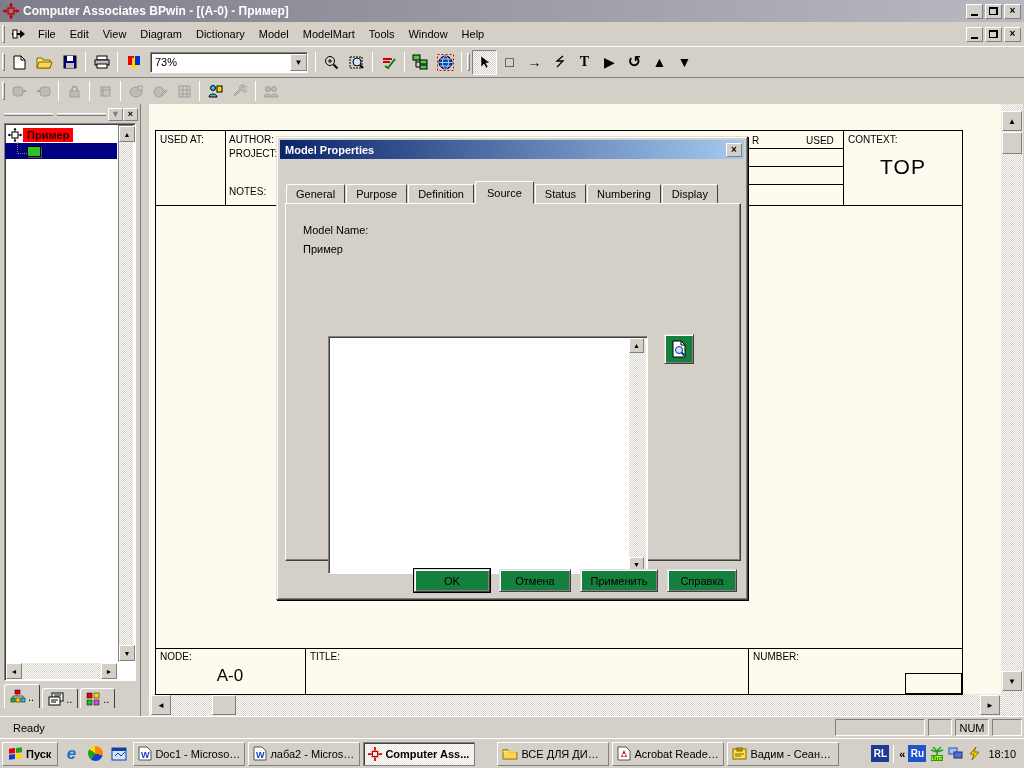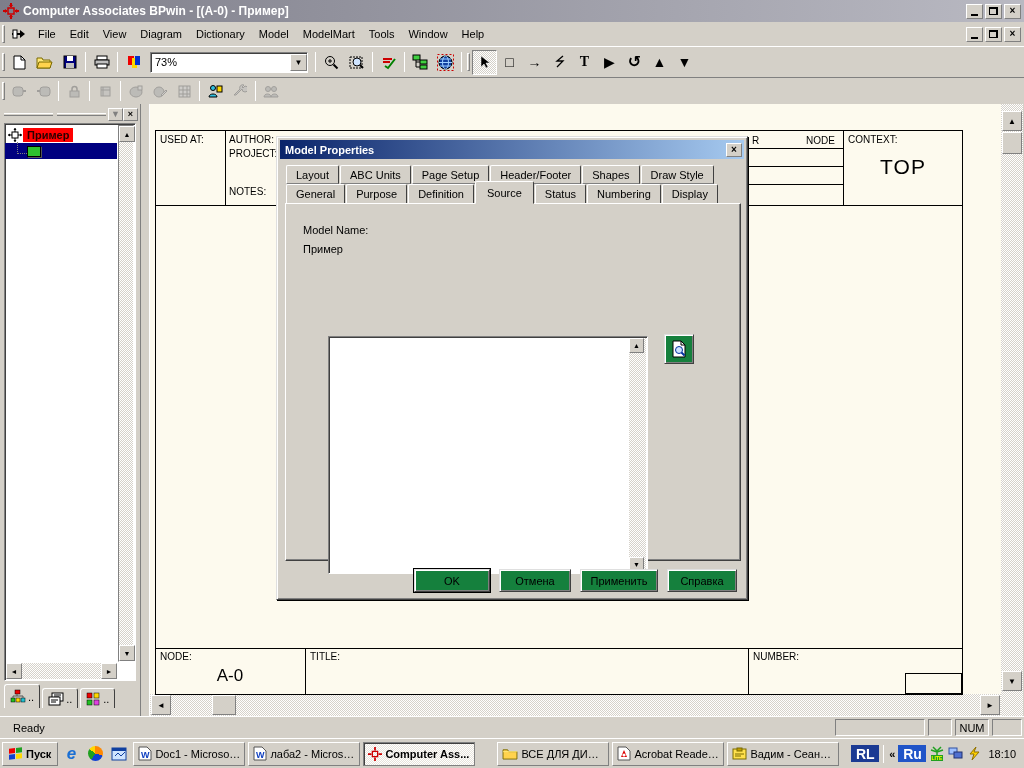--- a/index.html
+++ b/index.html
@@ -89,21 +89,21 @@
   .statcell { height:17px; border:1px solid; border-color:#808080 #fff #fff #808080; margin-left:3px; display:flex; align-items:center; justify-content:center; }
 
   
   #taskbar { left:0; top:738px; width:1024px; height:30px; background:#d4d0c8; border-top:1px solid #fff; display:flex; align-items:center; padding:0 2px; }
   .taskbtn { height:24px; display:flex; align-items:center; padding:0 4px; margin-left:3px; white-space:nowrap; overflow:hidden; }
   .taskbtn .lbl { overflow:hidden; text-overflow:ellipsis; }
   .taskbtn.on { font-weight:bold; background:repeating-conic-gradient(#fff 0 25%, #e8e4dc 0 50%) 0 0/2px 2px; border:1px solid #808080; box-shadow:inset 1px 1px 0 #404040; }
   #startbtn { font-weight:bold; height:24px; display:flex; align-items:center; padding:0 6px; }
   .qlicon { width:22px; height:22px; display:flex; align-items:center; justify-content:center; margin-left:2px; }
   .tray { margin-left:auto; display:flex; align-items:center; height:24px; }
-  .badge { width:28px; height:17px; color:#fff; font-weight:bold; font-size:14px; display:flex; align-items:center; justify-content:center; margin:0 1px; }
+  .badge { width:18px; height:17px; color:#fff; font-weight:bold; font-size:10px; display:flex; align-items:center; justify-content:center; margin:0 1px; }
   .trayicon { width:17px; height:17px; margin:0 1px; display:flex; align-items:center; justify-content:center; }
 
   .flag { display:grid; grid-template-columns:6px 6px; grid-template-rows:5px 5px; gap:1px; transform:skewY(-6deg); margin-right:4px; }
   .flag i { display:block; }
   svg { display:block; }
 </style>
 </head>
 <body>
 
 <div id="titlebar" class="abs">
@@ -405,21 +405,21 @@
   <div class="bline" style="left:155px;top:648px;width:808px;height:1px;z-index:2"></div>
   <div class="bline" style="left:305px;top:648px;width:1px;height:47px;z-index:2"></div>
   <div class="bline" style="left:748px;top:648px;width:1px;height:47px;z-index:2"></div>
   <div class="abs" style="left:905px;top:673px;width:57px;height:21px;border:1px solid #000;z-index:2"></div>
 
   <span class="dlabel" style="left:160px;top:134px;z-index:2">USED AT:</span>
   <span class="dlabel" style="left:229px;top:134px;z-index:2">AUTHOR:</span>
   <span class="dlabel" style="left:229px;top:148px;z-index:2">PROJECT:</span>
   <span class="dlabel" style="left:229px;top:186px;z-index:2">NOTES:</span>
   <span class="dlabel" style="left:752px;top:135px;z-index:2">R</span>
-  <span class="dlabel" style="left:806px;top:135px;z-index:2">NODE</span>
+  <span class="dlabel" style="left:806px;top:135px;z-index:2">USED</span>
   <span class="dlabel" style="left:848px;top:134px;z-index:2">CONTEXT:</span>
   <span class="dlabel" style="left:843px;top:155px;width:120px;text-align:center;font-size:21px;letter-spacing:1px;z-index:2">TOP</span>
   <span class="dlabel" style="left:160px;top:651px;z-index:2">NODE:</span>
   <span class="dlabel" style="left:155px;top:666px;width:150px;text-align:center;font-size:17px;z-index:2">A-0</span>
   <span class="dlabel" style="left:310px;top:651px;z-index:2">TITLE:</span>
   <span class="dlabel" style="left:753px;top:651px;z-index:2">NUMBER:</span>
 </div>
 
 <div id="cvsb" class="abs">
   <span class="sbbtn2 raised-thin" style="position:absolute;top:6px;left:0">▲</span>
@@ -432,28 +432,20 @@
   <span style="flex:1"></span>
   <span class="sbbtn2 raised-thin">►</span>
 </div>
 
 <div id="dialog" class="abs">
   <div id="dlgtitle">
     <span class="t">Model Properties</span>
     <span class="winbtn raised-thin" style="width:16px;height:14px">×</span>
   </div>
 
-  <div class="tabrow" style="left:9px;top:28px">
-    <span class="tab tabback">Layout</span>
-    <span class="tab tabback">ABC Units</span>
-    <span class="tab tabback">Page Setup</span>
-    <span class="tab tabback">Header/Footer</span>
-    <span class="tab tabback">Shapes</span>
-    <span class="tab tabback">Draw Style</span>
-  </div>
   <div class="tabrow" style="left:9px;top:47px">
     <span class="tab">General</span>
     <span class="tab">Purpose</span>
     <span class="tab">Definition</span>
     <span class="tab on">Source</span>
     <span class="tab">Status</span>
     <span class="tab">Numbering</span>
     <span class="tab">Display</span>
   </div>
 

